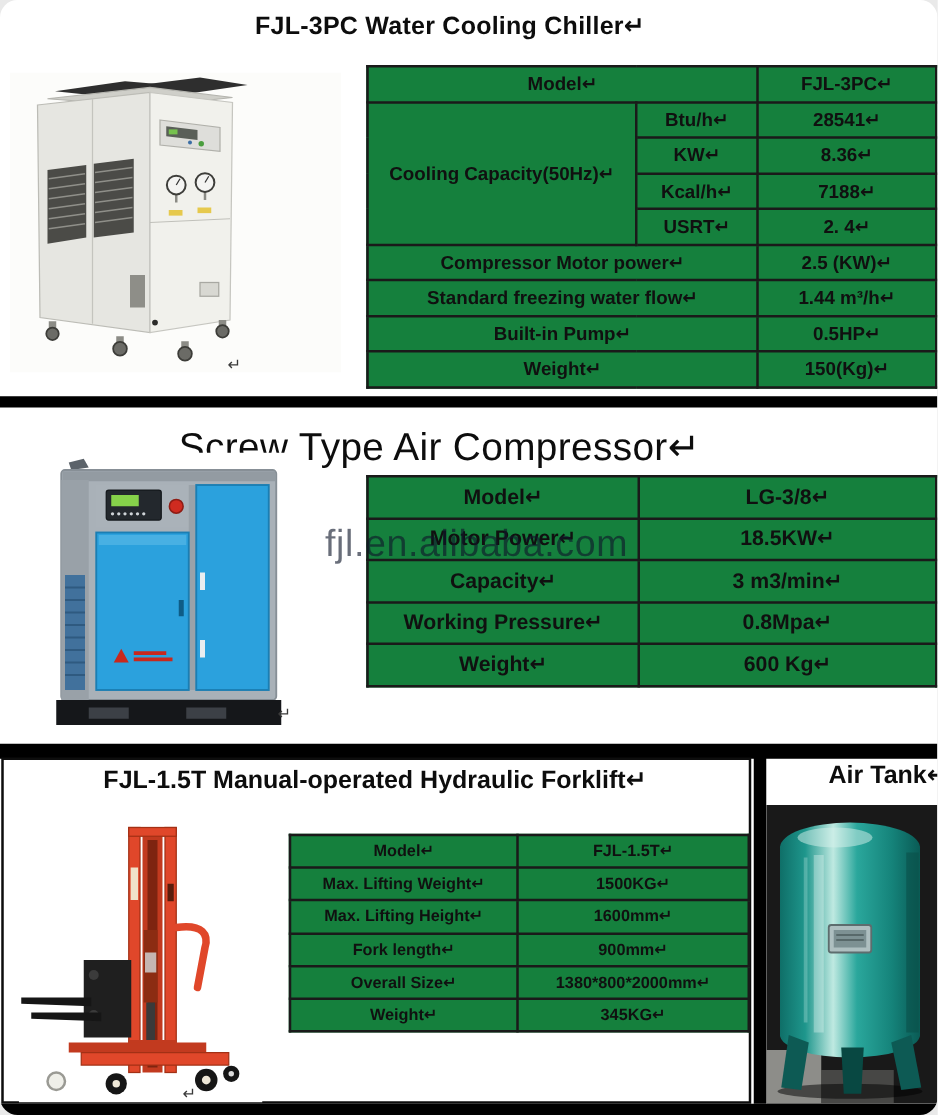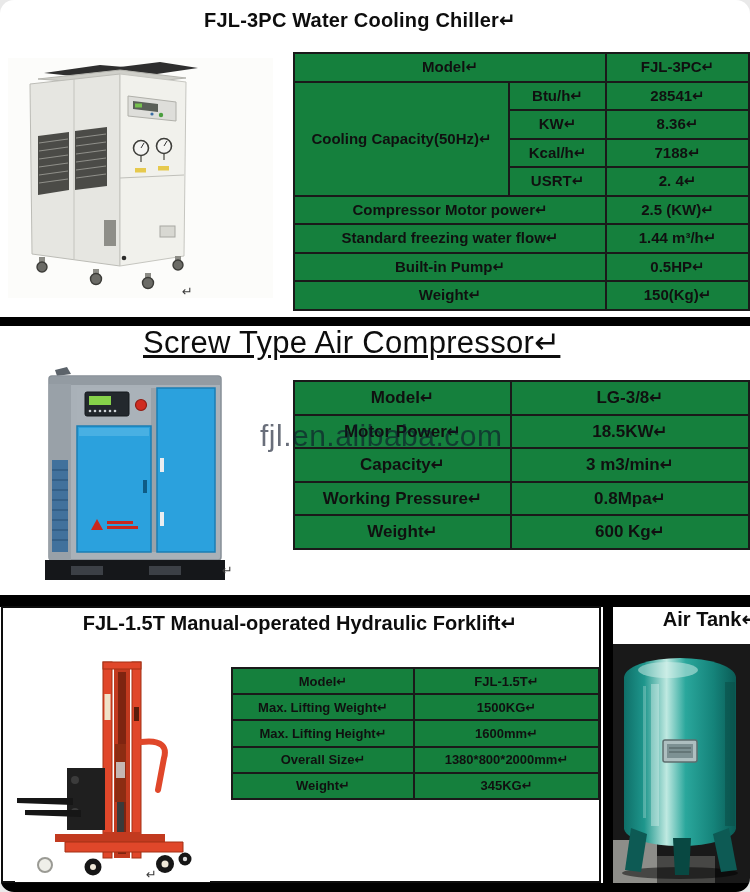--- a/index.html
+++ b/index.html
@@ -8,21 +8,21 @@
     font-family:"Liberation Sans","DejaVu Sans",sans-serif;color:#0d0d0d;border-radius:14px;
   }
   .abs{position:absolute;}
   .bar{position:absolute;background:#000;left:0;width:750px;}
   .bar1{top:317px;height:9px;}
   .bar2{top:595px;height:12px;}
   .bar3{top:883px;height:9px;}
   .vbar{position:absolute;background:#000;left:603px;top:606px;width:10px;height:277px;}
 
   .title-chiller{left:204px;top:8px;font-size:20px;font-weight:bold;letter-spacing:.2px;}
-  .title-compressor{left:143px;top:324px;font-size:31px;font-weight:400;letter-spacing:.3px;text-decoration:underline;}
+  .title-compressor{left:143px;top:340px;font-size:31px;font-weight:400;letter-spacing:.3px;}
   .title-forklift{left:0;top:611px;width:600px;text-align:center;font-size:20px;font-weight:bold;}
   .title-airtank{left:635px;top:607px;width:151px;text-align:center;font-size:20px;font-weight:bold;}
 
   table{position:absolute;border-collapse:collapse;table-layout:fixed;background:#15803d;}
   td{border:2px solid #1a1a1a;text-align:center;vertical-align:middle;
      font-weight:bold;color:#101010;padding:0 2px;overflow:hidden;white-space:nowrap;}
   .t1{left:293px;top:52px;width:455px;}
   .t1 td{height:26.5px;font-size:15px;}
   .t1 .c1a{width:215px}.t1 .c1b{width:97px}.t1 .c1c{width:143px}
   .t2{left:293px;top:380px;width:455px;}
@@ -297,20 +297,24 @@
         <td>Model↵</td>
         <td>FJL-1.5T↵</td>
       </tr>
       <tr>
         <td>Max. Lifting Weight↵</td>
         <td>1500KG↵</td>
       </tr>
       <tr>
         <td>Max. Lifting Height↵</td>
         <td>1600mm↵</td>
+      </tr>
+      <tr>
+        <td>Fork length↵</td>
+        <td>900mm↵</td>
       </tr>
       <tr>
         <td>Overall Size↵</td>
         <td>1380*800*2000mm↵</td>
       </tr>
       <tr>
         <td>Weight↵</td>
         <td>345KG↵</td>
       </tr>
     </tbody>

